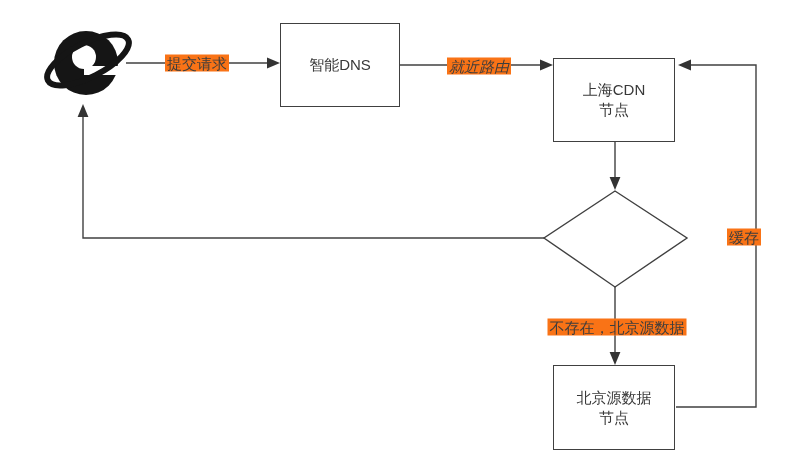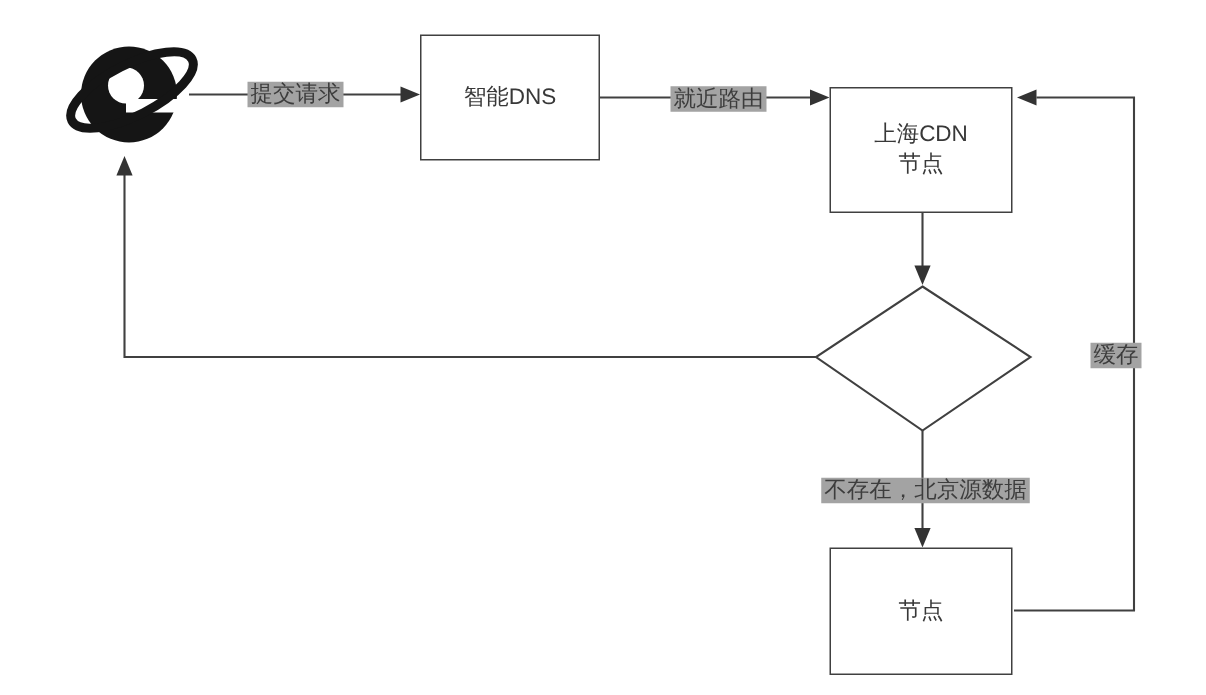--- a/index.html
+++ b/index.html
@@ -34,30 +34,30 @@
     z-index: 2;
     box-sizing: border-box;
     text-align: center;
   }
   .node-dns      { left: 280px; top: 23px;  width: 120px; height: 84px; justify-content: center; }
   .node-shanghai { left: 553px; top: 24px;  width: 122px; height: 84px; margin-top: 34px; }
   .node-beijing  { left: 553px; top: 365px; width: 122px; height: 85px; }
   .edge-label {
     position: absolute;
     transform: translate(-50%, -50%);
-    background: #a3a3a3;
+    background: #f97316;
     color: #3d3d3d;
     font-size: 15px;
     line-height: 17px;
     white-space: nowrap;
     padding: 0 2px;
     z-index: 3;
   }
   .lbl-submit   { left: 197px; top: 63px; }
-  .lbl-route    { left: 479px; top: 66px; }
+  .lbl-route    { left: 479px; top: 66px; font-style: italic; }
   .lbl-check    { left: 615px; top: 152px; }
   .lbl-exists   { left: 247px; top: 239px; }
   .lbl-notexist { left: 617px; top: 327px; }
   .lbl-cache    { left: 744px; top: 237px; }
   .browser-icon-wrap {
     position: absolute;
     left: 42px; top: 20px;
     width: 92px; height: 84px;
     z-index: 2;
   }
@@ -111,20 +111,21 @@
   <div class="node-box node-dns">
     <span>智能DNS</span>
   </div>
 
   <div class="node-box node-shanghai">
     <span>上海CDN</span>
     <span>节点</span>
   </div>
 
   <div class="node-box node-beijing">
+    <span>北京源数据</span>
     <span>节点</span>
   </div>
 
   <span class="edge-label lbl-submit">提交请求</span>
   <span class="edge-label lbl-route">就近路由</span>
   <span class="edge-label lbl-notexist">不存在，北京源数据</span>
   <span class="edge-label lbl-cache">缓存</span>
 
 </div>
 

